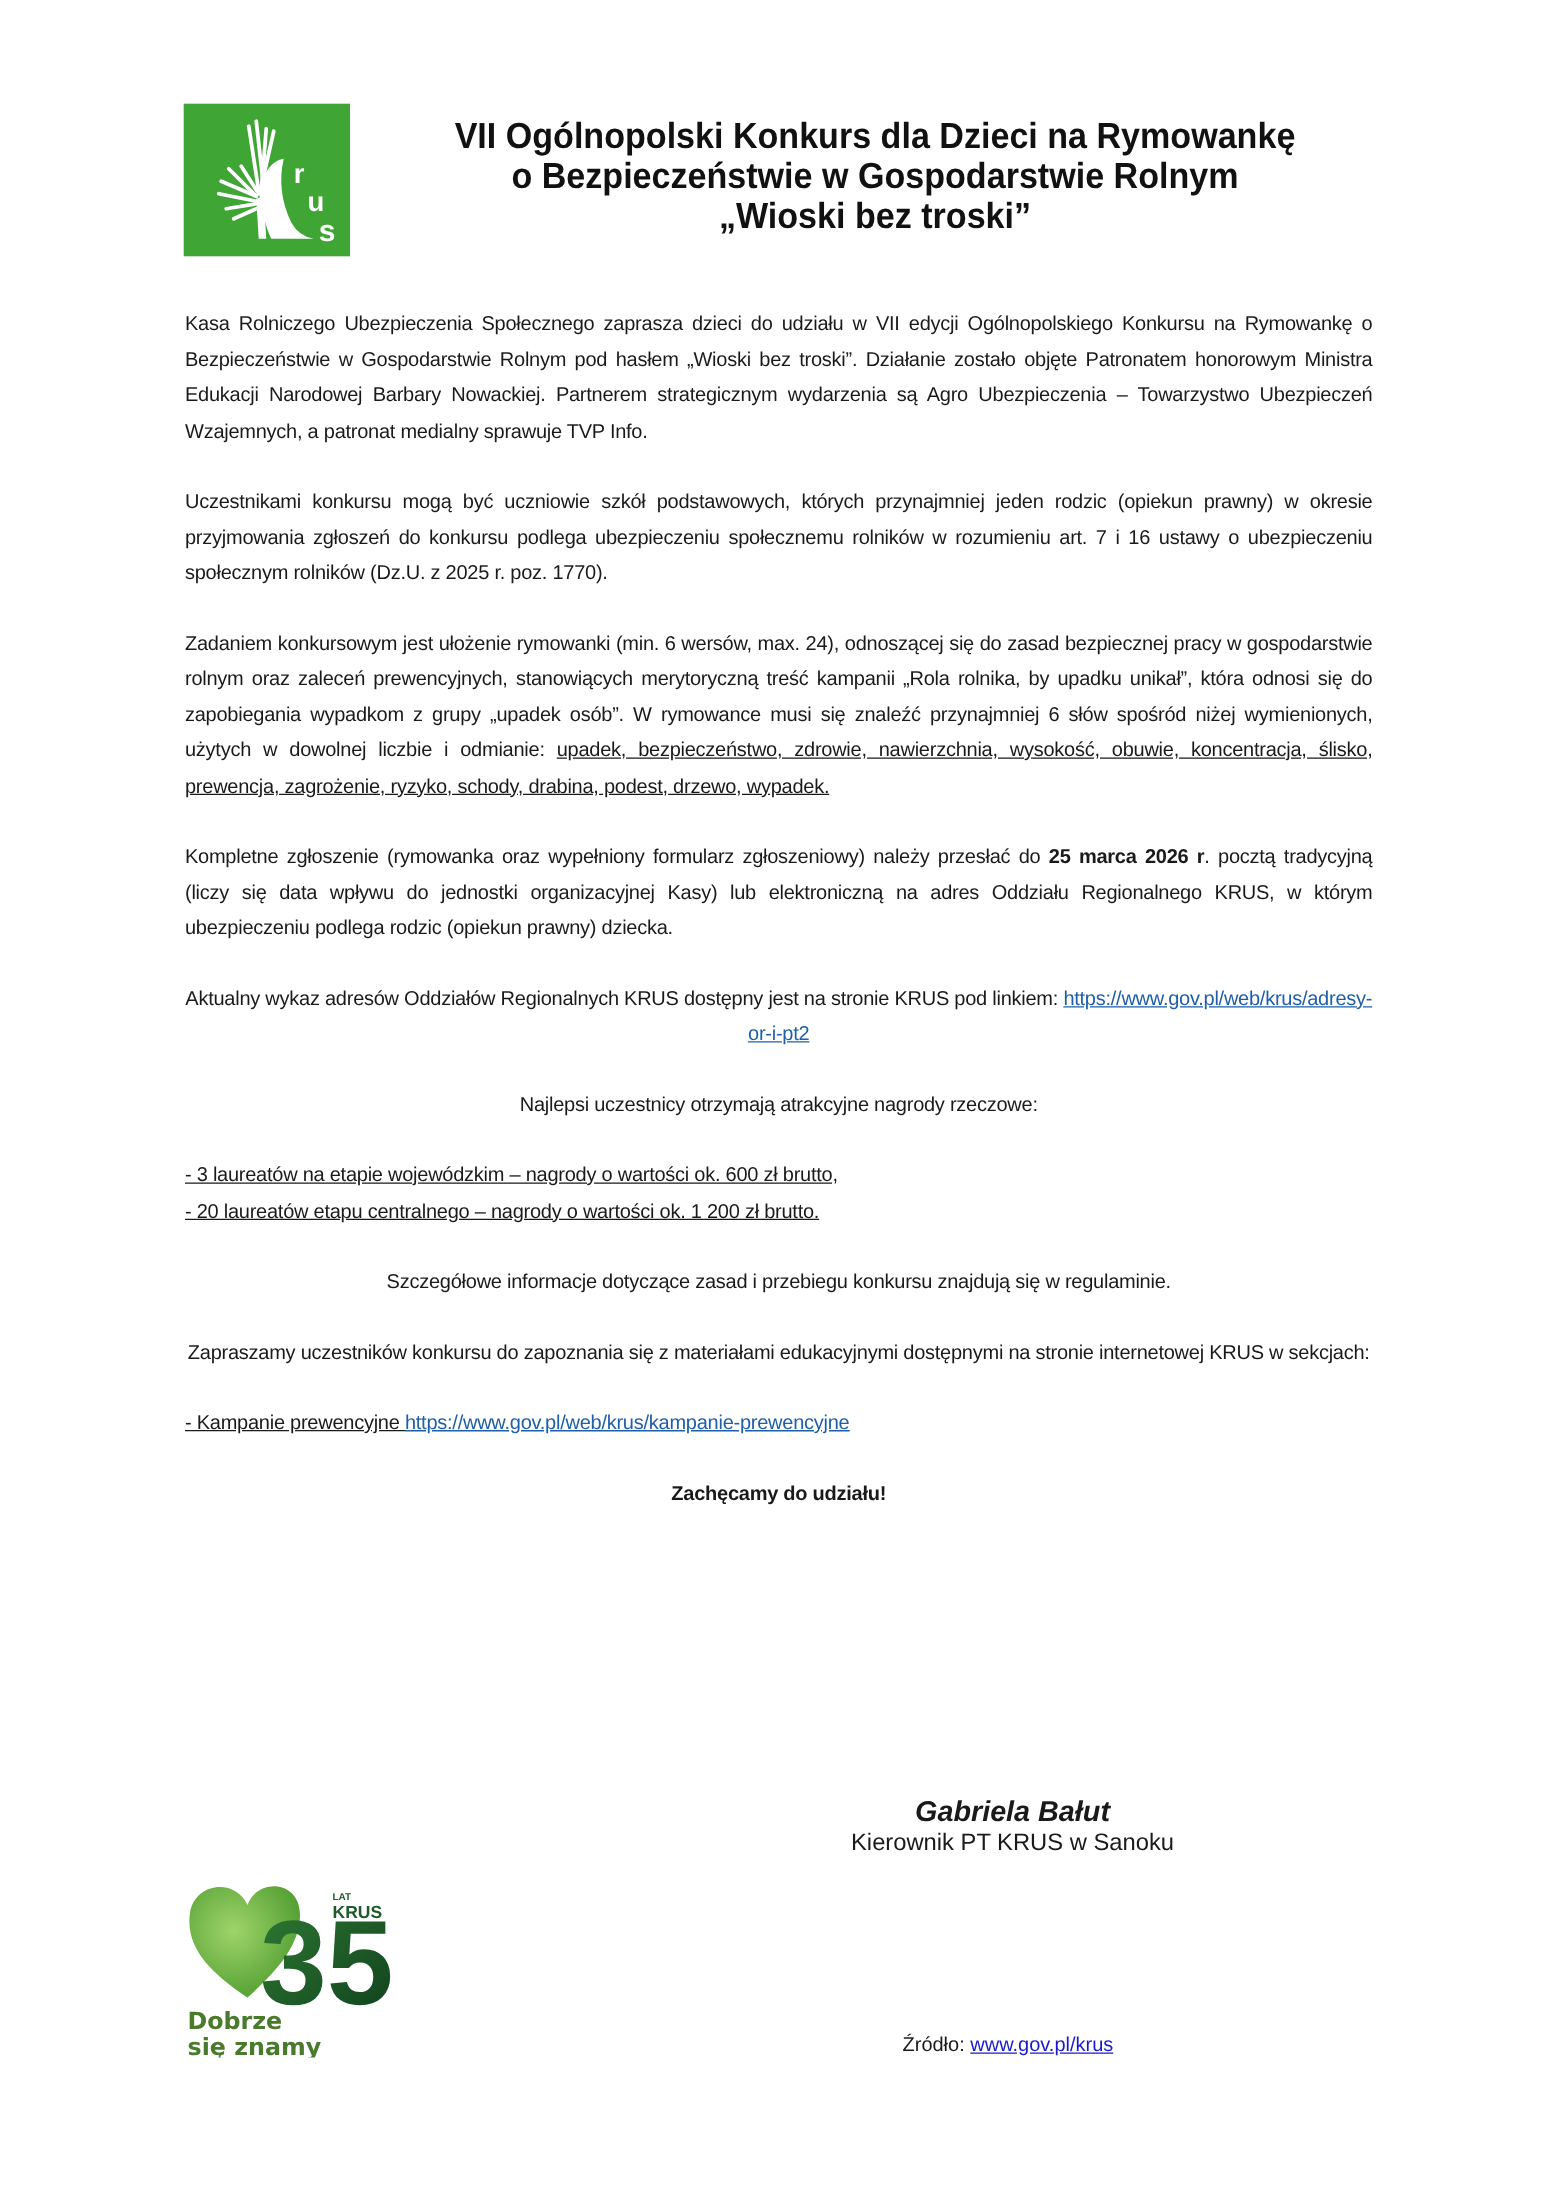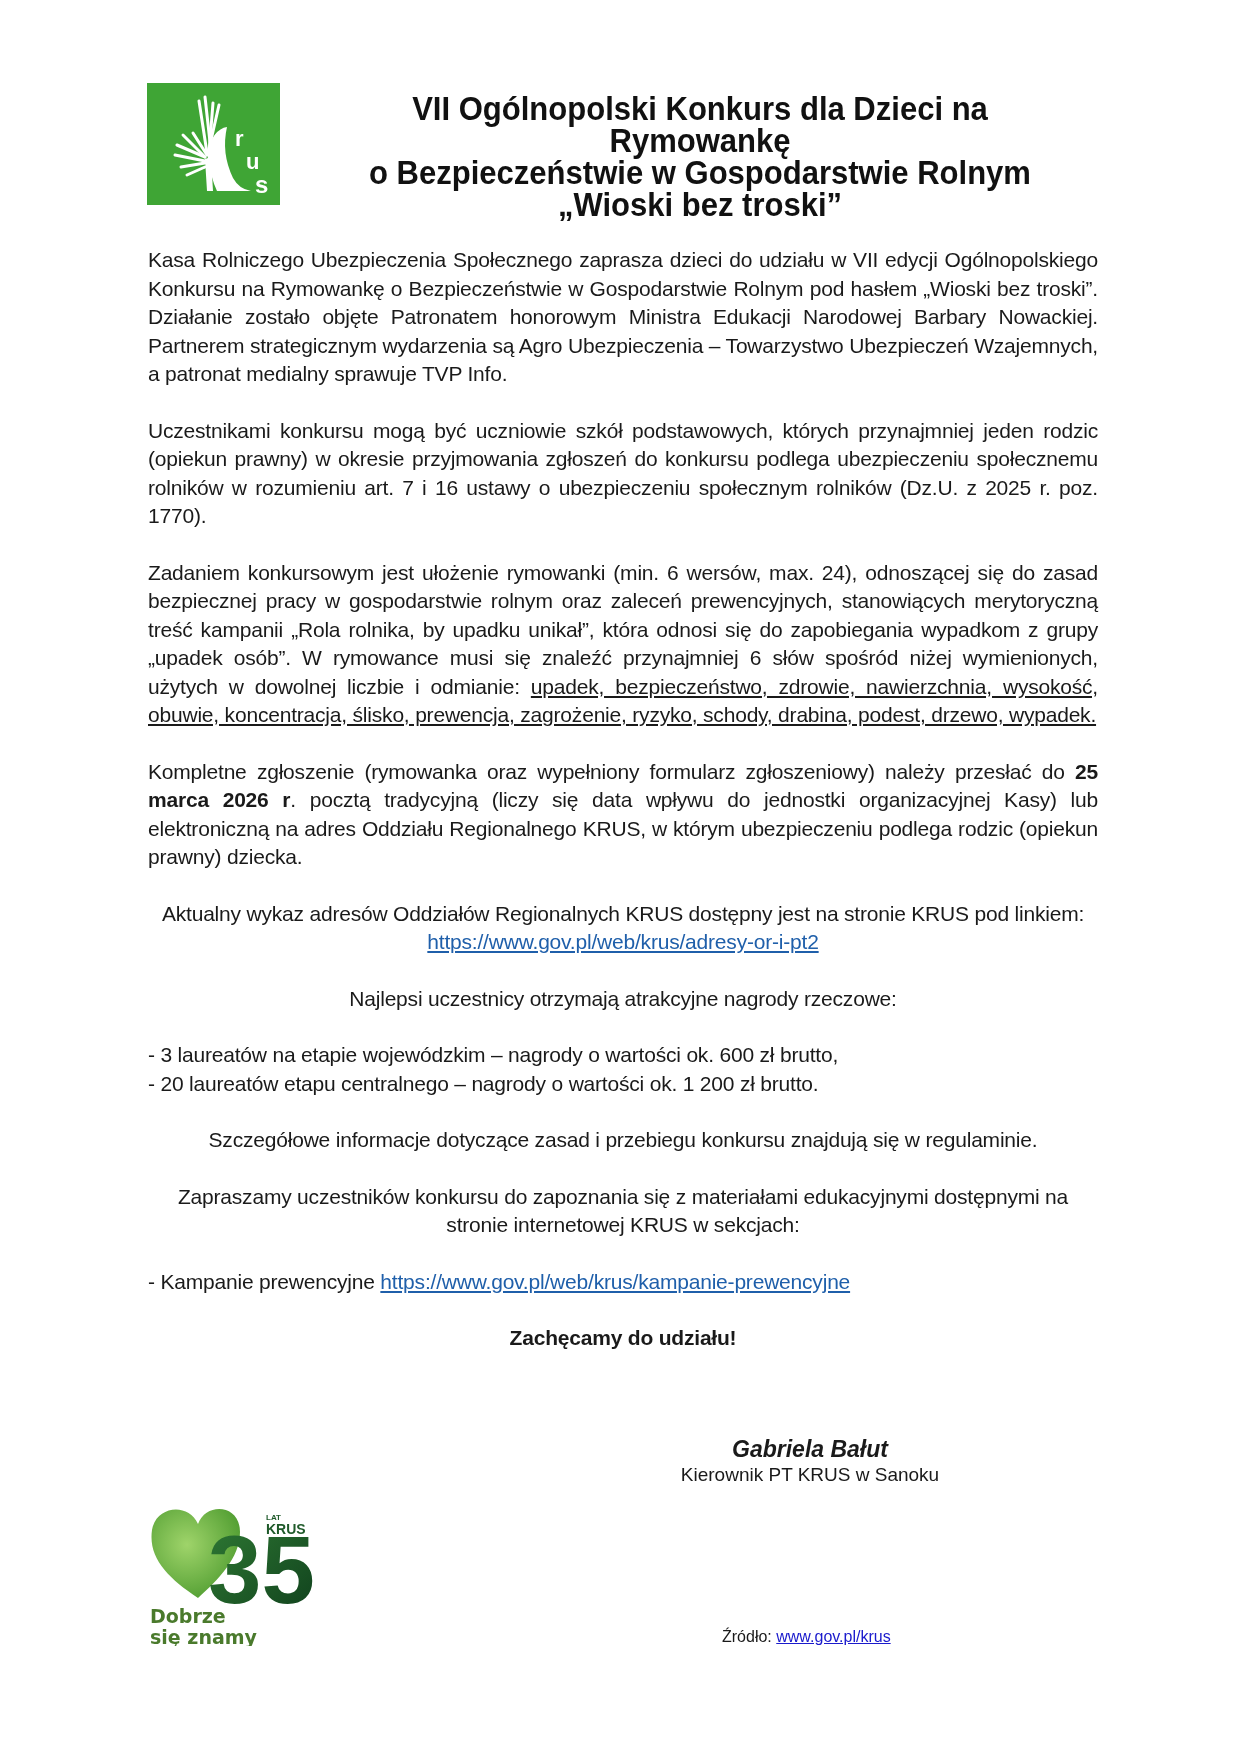--- a/index.html
+++ b/index.html
@@ -1,30 +1,30 @@
 <!DOCTYPE html>
 <html><head>
 <meta charset="utf-8">
 <style>
   html, body { margin:0; padding:0; background:#ffffff; }
   body { width:1241px; height:1755px; position:relative; overflow:hidden;
          font-family:"Liberation Sans", sans-serif; color:#1a1a1a; }
   .logo { position:absolute; left:147px; top:83px; width:133px; height:122px; background:#3fa535; }
   .logo svg { width:100%; height:100%; display:block; }
   .title { position:absolute; left:300px; top:93px; width:800px; text-align:center;
-           font-weight:bold; font-size:33px; line-height:32px; color:#111; }
+           font-weight:bold; font-size:29px; line-height:32px; color:#111; }
   .title div { transform:scaleX(0.94); }
-  .body { position:absolute; left:148px; top:246px; width:950px; font-size:21px; line-height:28.5px;
+  .body { position:absolute; left:148px; top:246px; width:950px; font-size:16px; line-height:28.5px;
           letter-spacing:-0.2px; }
   .p { margin:0 0 28px 0; text-align:justify; }
   .p.left { text-align:center; }
   .u { text-decoration:underline; }
   .b { font-weight:bold; }
   a.lnk { color:#1f5faa; text-decoration:underline; }
-  .list { margin:0 0 28px 0; }
+  .list { margin:0 0 28px 0;text-decoration:underline; }
   .list div { margin:0; }
   .sign { position:absolute; left:640px; top:1436px; width:340px; text-align:center; font-size:19px; line-height:26px; }
   .sign .name { font-weight:bold; font-style:italic; font-size:23px; }
   .anniv { position:absolute; left:148px; top:1498px; width:168px; height:148px; }
   .source { position:absolute; left:722px; top:1628px; font-size:16px; }
   .source a { color:#1a1acc; text-decoration:underline; }
 </style>
 </head>
 <body>
 

